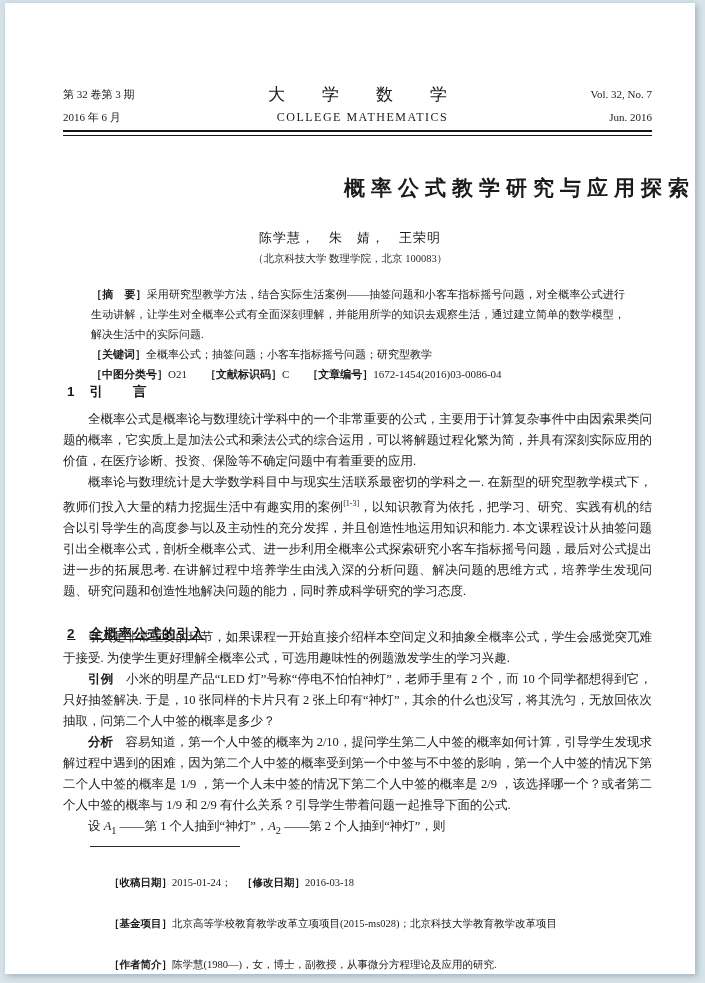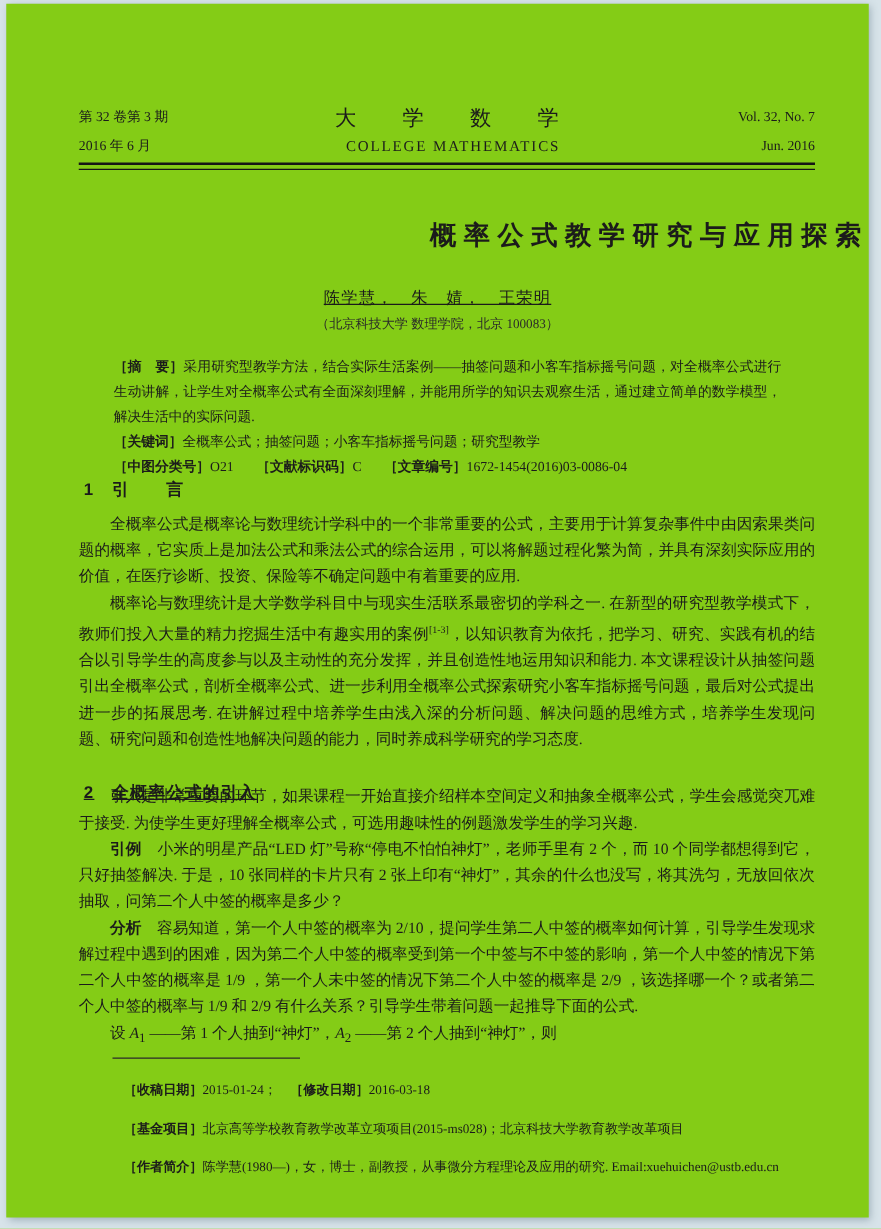--- a/index.html
+++ b/index.html
@@ -4,21 +4,21 @@
 <style>
   html,body{margin:0;padding:0;}
   body{
     width:705px;height:983px;position:relative;overflow:hidden;
     background:#d7e3e9;
     font-family:"Liberation Serif","DejaVu Serif",serif;
     color:#1b1b1b;
   }
   .page{
     position:absolute;left:5px;top:3px;width:690px;height:971px;
-    background:#84cc16;
+    background:#ffffff;
     box-shadow:2px 2px 6px rgba(90,115,130,0.45);
   }
   
   .hdr{
     position:absolute;left:58px;top:80px;width:589px;
     display:flex;justify-content:space-between;align-items:flex-start;
   }
   .hdr .col{font-size:11px;line-height:23px;white-space:nowrap;}
   .hdr .left{text-align:left;}
   .hdr .right{text-align:right;}
@@ -29,21 +29,21 @@
     position:absolute;left:58px;top:127px;width:589px;height:3px;
     border-top:2.5px solid #161616;border-bottom:1.5px solid #161616;
   }
   
   .title{
     position:absolute;left:0;top:171px;width:100%;
     text-align:right;font-size:21px;font-weight:bold;letter-spacing:6px;
   }
   .authors{
     position:absolute;left:0;top:226px;width:100%;
-    text-align:center;font-size:13px;letter-spacing:1px;text-decoration:underline;
+    text-align:center;font-size:13px;letter-spacing:1px;
   }
   .affil{
     position:absolute;left:0;top:249px;width:100%;
     text-align:center;font-size:10.5px;color:#2a2a2a;
   }
   
   .abs{
     position:absolute;left:86px;top:281px;width:534px;
     font-size:11px;line-height:20px;text-align:justify;
   }
@@ -76,21 +76,21 @@
   }
   
   .footrule{
     position:absolute;left:85px;top:843px;width:150px;
     border-top:1.2px solid #2a2a2a;
   }
   .footer{
     position:absolute;left:86px;top:850px;width:545px;
     font-size:10.5px;line-height:22px;
   }
-  .footer p{margin:8px;}
+  .footer p{margin:18px;}
 </style>
 </head>
 <body>
 
 <div class="page">
 
   <div class="hdr">
     <div class="col left">
       <div>第 32 卷第 3 期</div>
       <div>2016 年 6 月</div>

